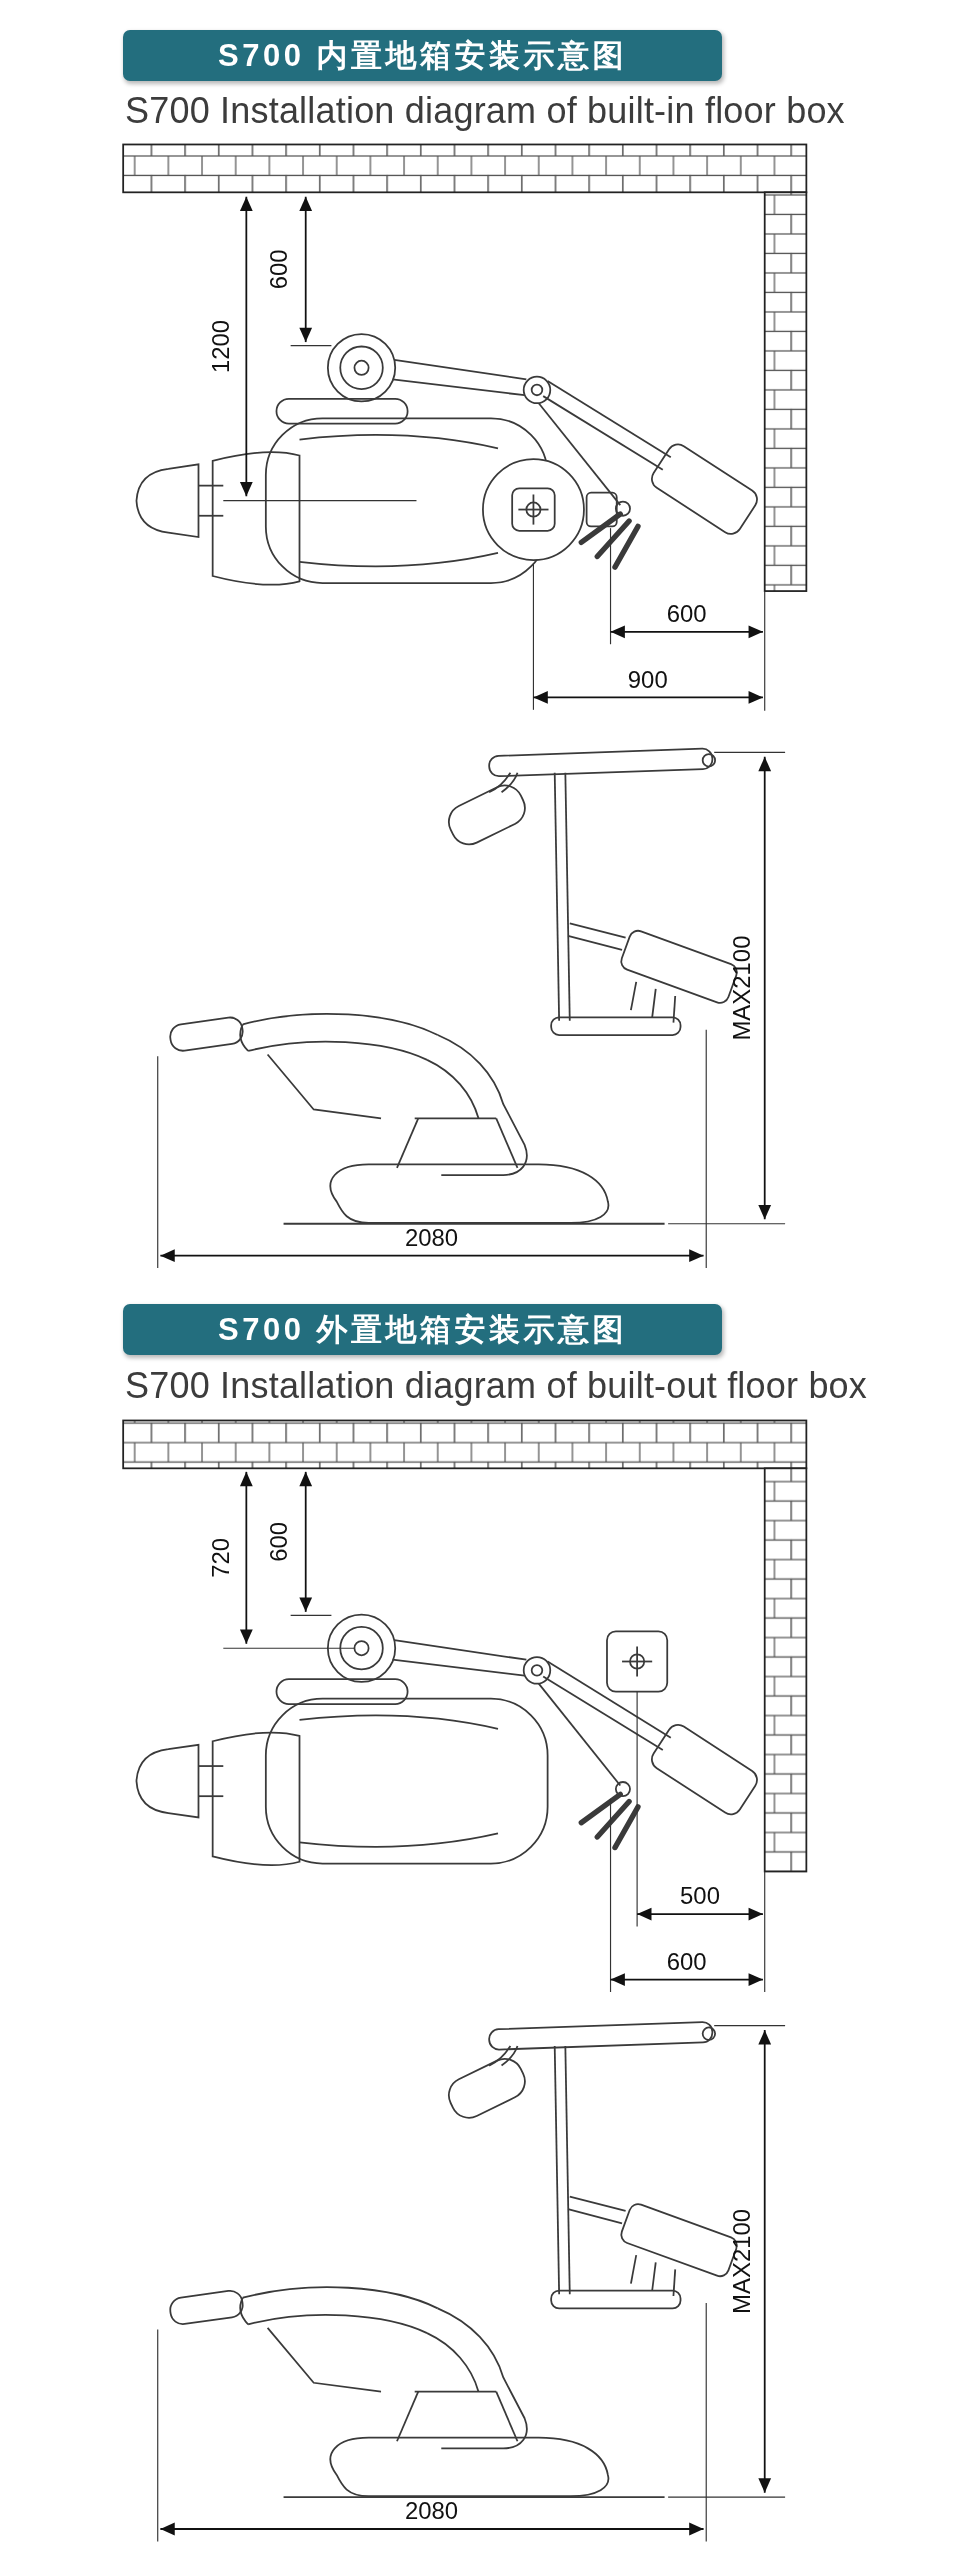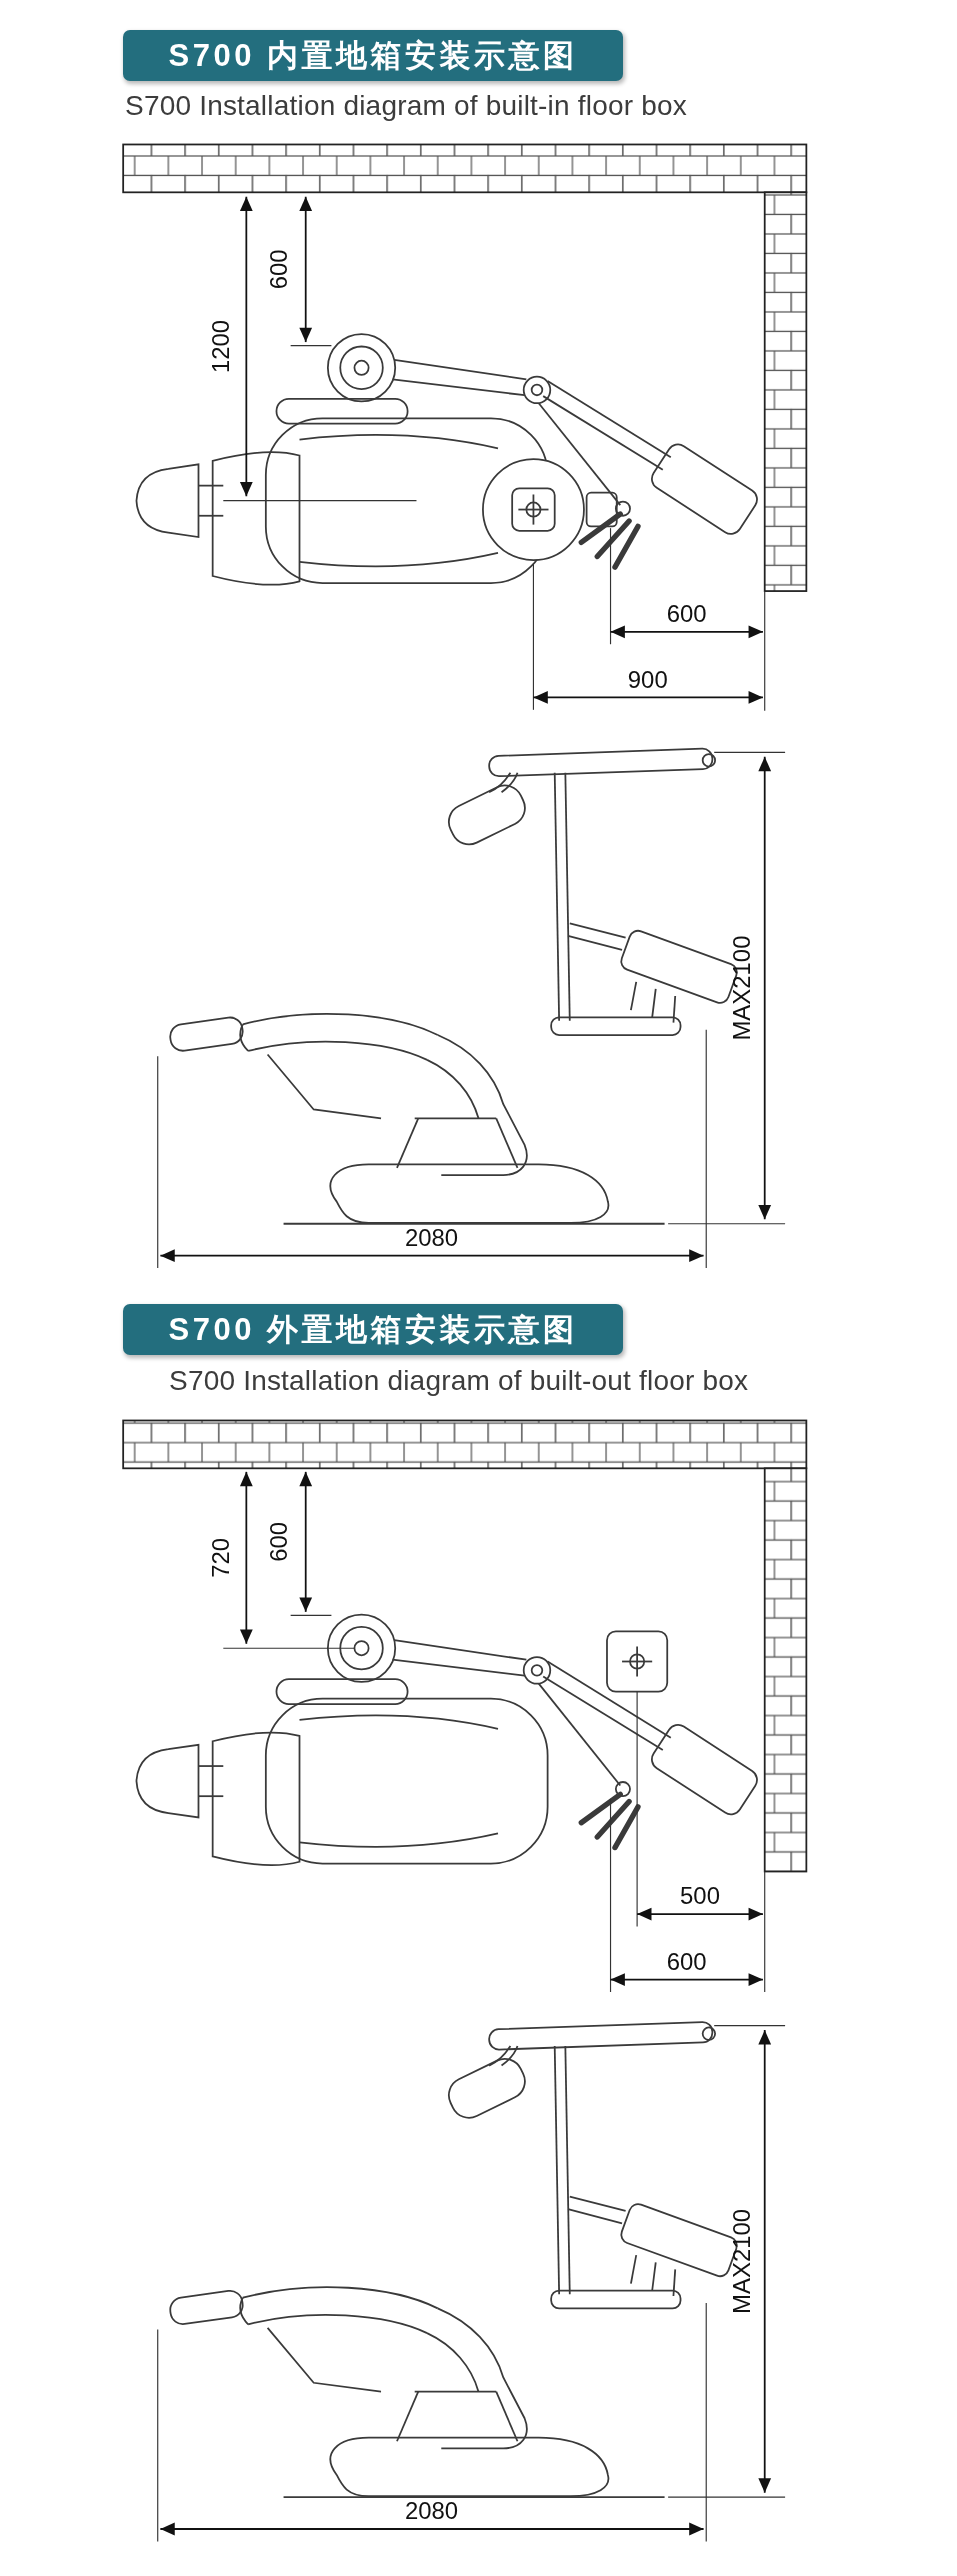--- a/index.html
+++ b/index.html
@@ -1,35 +1,35 @@
 <!DOCTYPE html>
 <html style="font-size:14px"><head>
 <meta charset="utf-8">
 <style>
   * { margin:0; padding:0; box-sizing:border-box; }
   html,body { background:#ffffff; }
   body { font-family:"Liberation Sans", sans-serif; }
   .page { position:relative; width:957px; height:2576px; background:#ffffff; overflow:hidden; }
 
   .banner {
-    position:absolute; left:123px; width:500px; height:51px;
+    position:absolute; left:123px; width:599px; height:51px;
     border-radius:7px; color:#ffffff; font-size:31px; font-weight:bold;
     letter-spacing:3.5px; display:flex; align-items:center; justify-content:center;
     box-shadow:1.8px 2.7px 4.4px rgba(0,0,0,0.28);
     font-family:"Liberation Sans", sans-serif;
   }
   #banner1 { top:30px; }
   #banner2 { top:1304px;align-items:center; }
 
   .subtitle {
-    position:absolute; left:125px; font-size:28px; color:#3c3c3c;
+    position:absolute; left:125px; font-size:36px; color:#3c3c3c;
     letter-spacing:0.2px; font-family:"Liberation Sans", sans-serif;
   }
   #subtitle1 { top:90px; }
-  #subtitle2 { top:1365px;margin-left:44px; }
+  #subtitle2 { top:1365px; }
 
   svg.diagram { position:absolute; left:0; top:0; }
 
   .wall   { fill:url(#brick); stroke:#222; stroke-width:2; }
   .ext    { stroke:#333; stroke-width:1.3; fill:none; }
   .dim    { stroke:#111; stroke-width:2; fill:none; }
   .dimtext{ font-family:"Liberation Sans", sans-serif; font-size:27px; fill:#111; stroke:none; }
   #chair-top, #chair-side { stroke:#3a3a3a; stroke-width:2; fill:none; }
   .draw   { stroke:#3a3a3a; stroke-width:2; fill:none; }
 </style>

